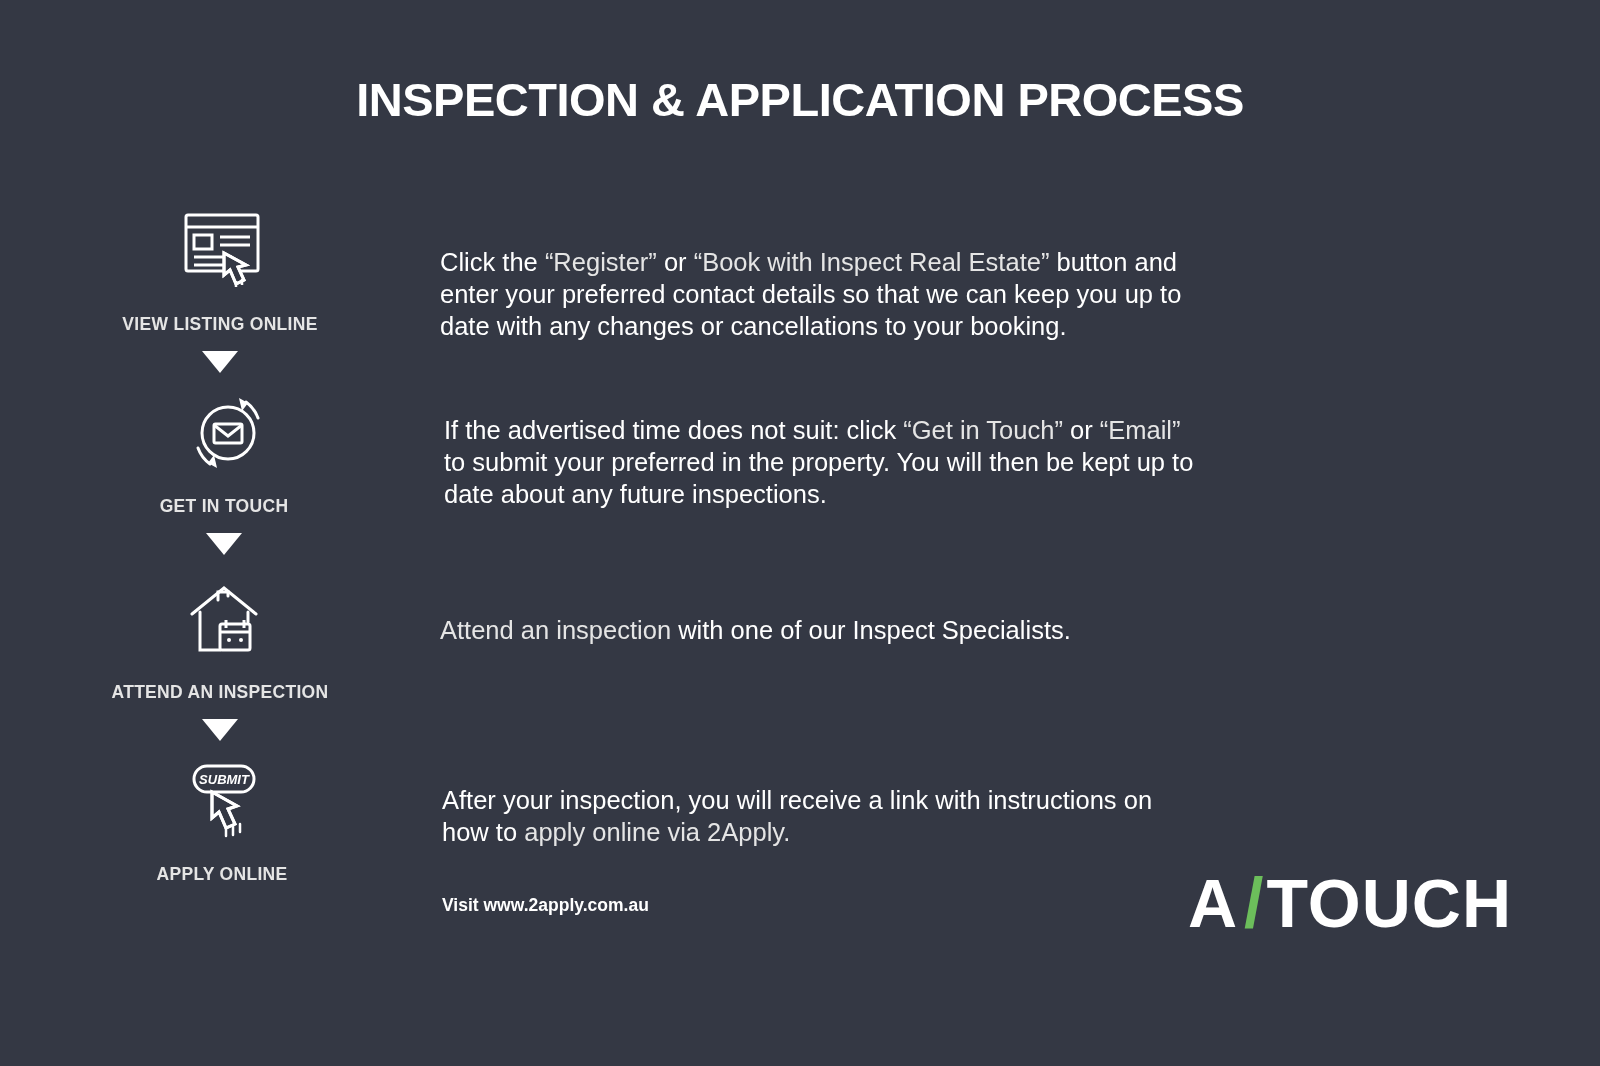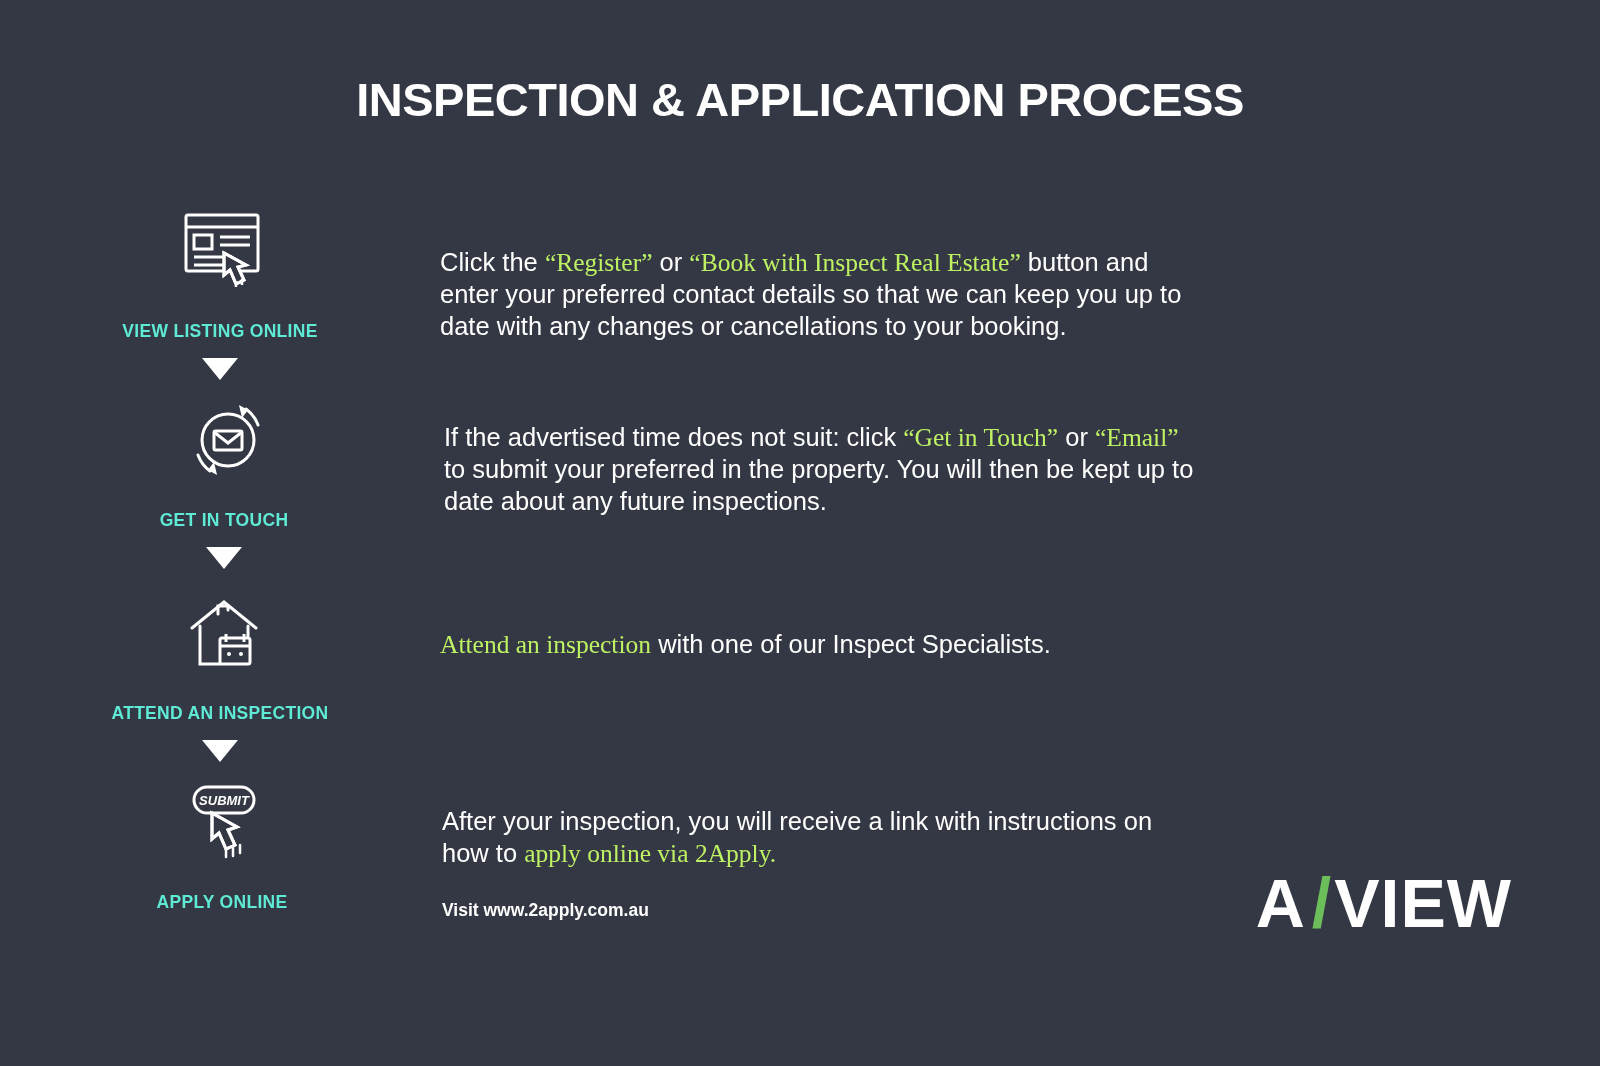--- a/index.html
+++ b/index.html
@@ -51,25 +51,25 @@
   }
   .icon-box {
     width: 100px;
     height: 92px;
     display: flex;
     align-items: center;
     justify-content: flex-end;
     font-style: italic;
   }
   .step-label {
-    margin-top: 24px;
+    margin-top: 17px;
     font-size: 17.5px;
     font-weight: bold;
     letter-spacing: 0.3px;
-    color: #5eead4;
+    color: #e5e5e5;
     text-align: left;
     white-space: nowrap;
   }
   .arrow {
     margin-top: 16px;
     width: 0;
     height: 0;
     border-left: 18px solid transparent;
     border-right: 18px solid transparent;
     border-top: 22px solid #ffffff;
@@ -78,25 +78,24 @@
     flex: 1 1 auto;
     padding-right: 80px;
   }
   .body-text {
     font-size: 25.5px;
     line-height: 1.25;
     color: #ffffff;
     max-width: 760px;
   }
   .green {
-    color: #bef264;
-    font-family: Liberation Serif, serif;
+    color: #e5e5e5;
   }
   .visit {
-    margin-top: 30px;
+    margin-top: 46px;
     font-size: 17.5px;
     font-weight: bold;
     color: #ffffff;
   }
   
   .step-1 .right-col { padding-top: 42px; }
   .step-2 .right-col { padding-top: 28px; }
   .step-3 .right-col { padding-top: 42px; }
   .step-4 .right-col { padding-top: 30px; }
   .step-1 { margin-bottom: 0; }
@@ -227,16 +226,16 @@
         </div>
         <div class="visit">Visit www.2apply.com.au</div>
       </div>
     </div>
 
   </div>
 
   <div class="logo">
     <span>A</span>
     <span class="slash">/</span>
-    <span>VIEW</span>
+    <span>TOUCH</span>
   </div>
 
 </div>
 
 </body></html>

